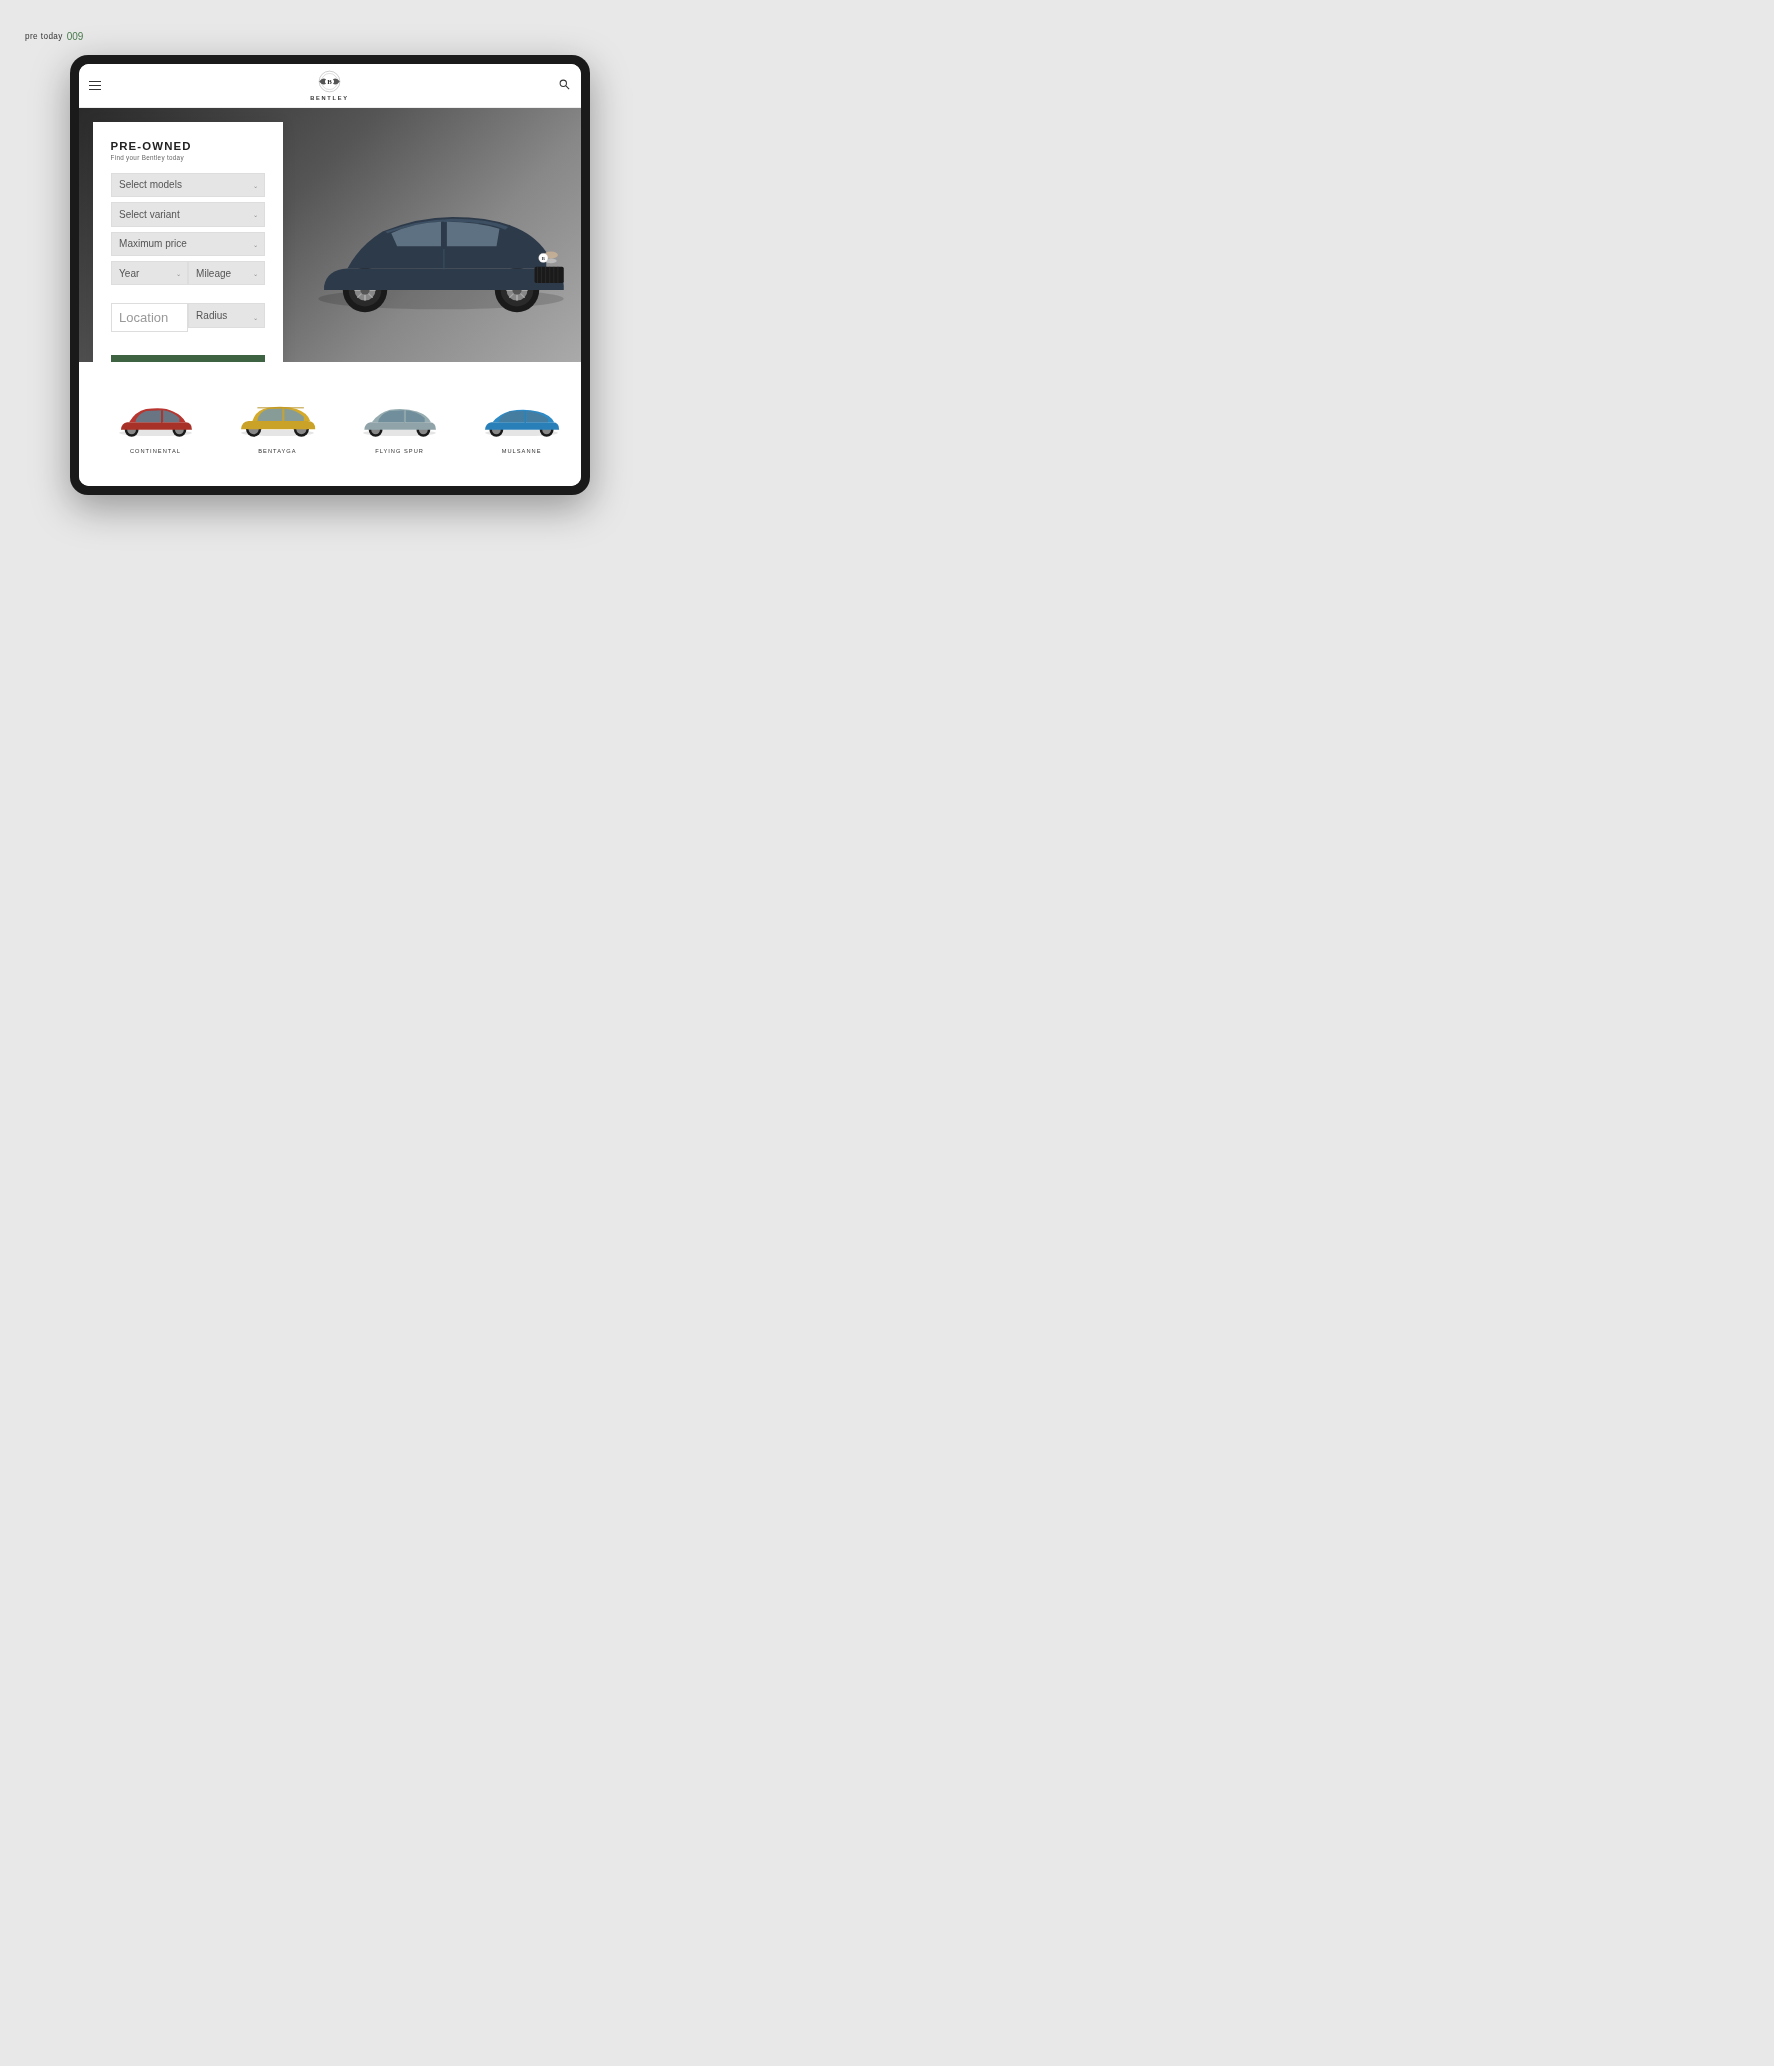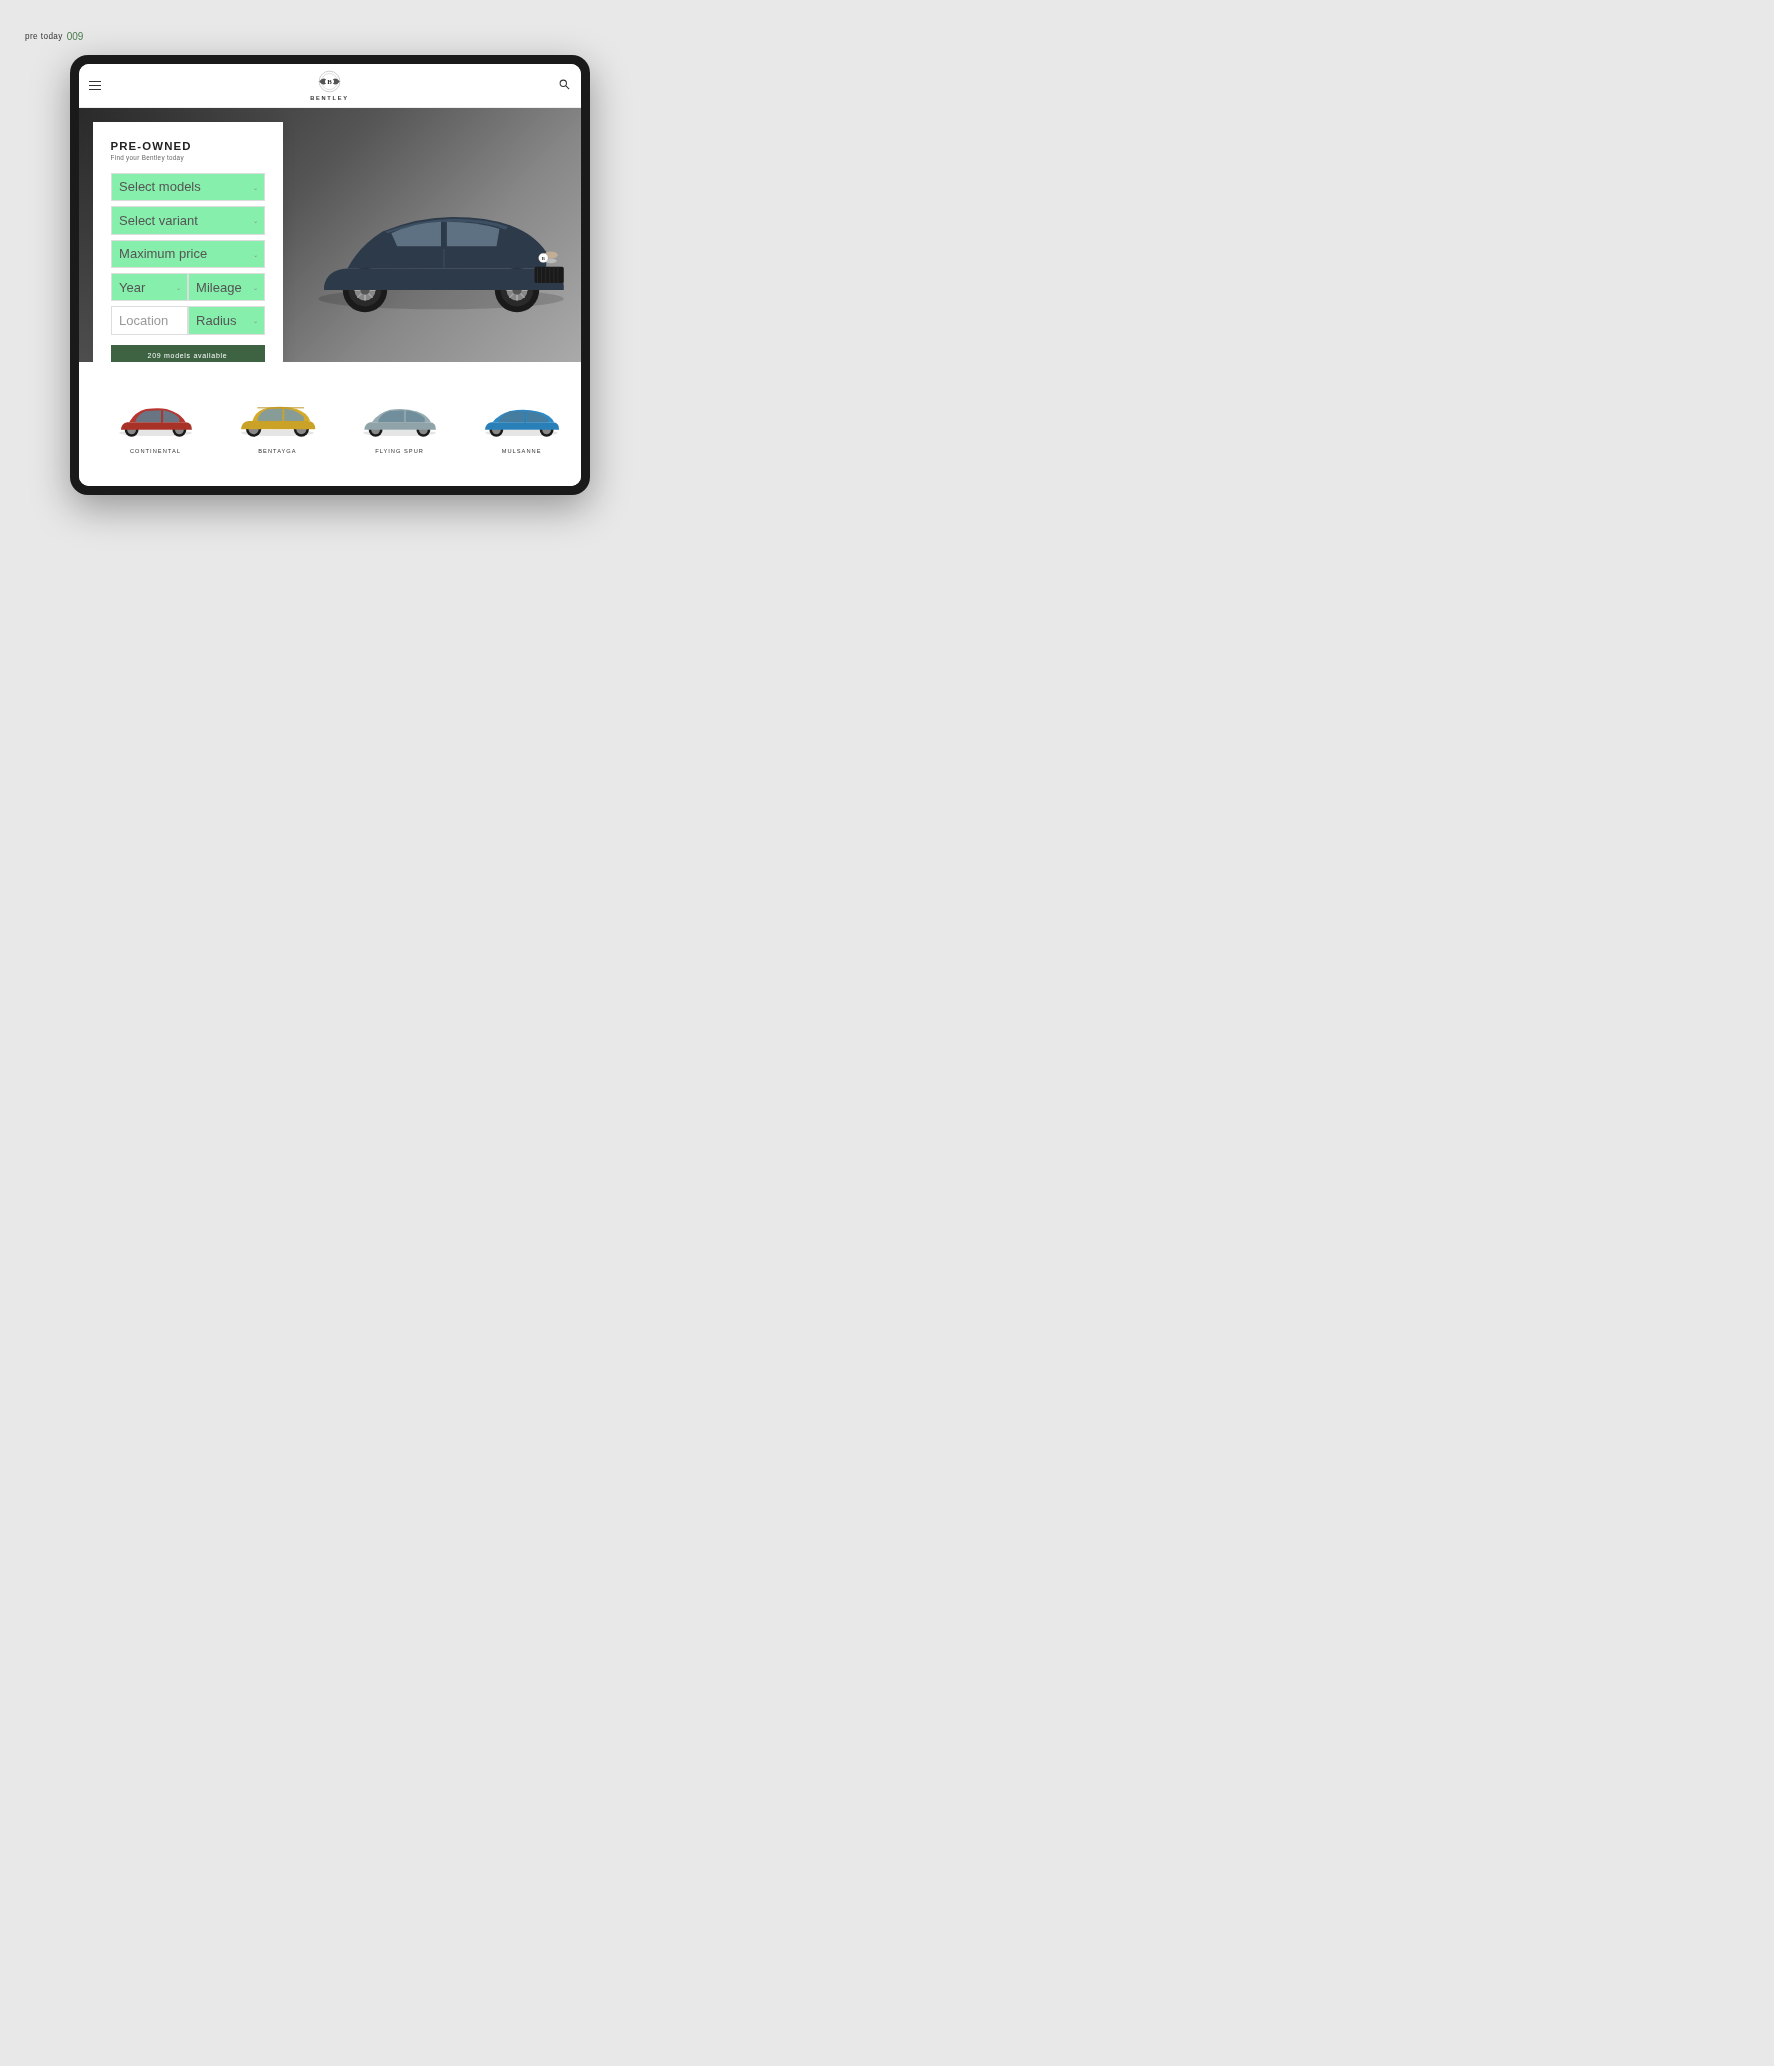--- a/index.html
+++ b/index.html
@@ -133,40 +133,40 @@
       letter-spacing: 0.05em;
     }
     .select-wrapper {
       position: relative;
       margin-bottom: 5px;
     }
     .select-wrapper select {
       width: 100%;
       border: 0.6px solid #ddd;
       padding: 5.7px 7.6px;
-      font-size: 13px;
+      font-size: 10px;
       color: #555;
       appearance: none;
-      background: #86efac;
+      background: #e5e5e5;
       cursor: pointer;
     }
     .select-wrapper .chevron {
       position: absolute;
       right: 6.3px;
       top: 50%;
       transform: translateY(-50%);
       pointer-events: none;
       color: #888;
       font-size: 6.3px;
     }
 
     .form-row {
       display: flex;
       gap: 0;
-      margin-bottom: 5px;
+      margin-bottom: 18px;
       justify-content: space-between;
     }
     .form-row .select-wrapper {
       flex: 1;
       margin-bottom: 0;
     }
     .form-row .input-wrapper {
       flex: 1;
     }
     .input-wrapper input {

